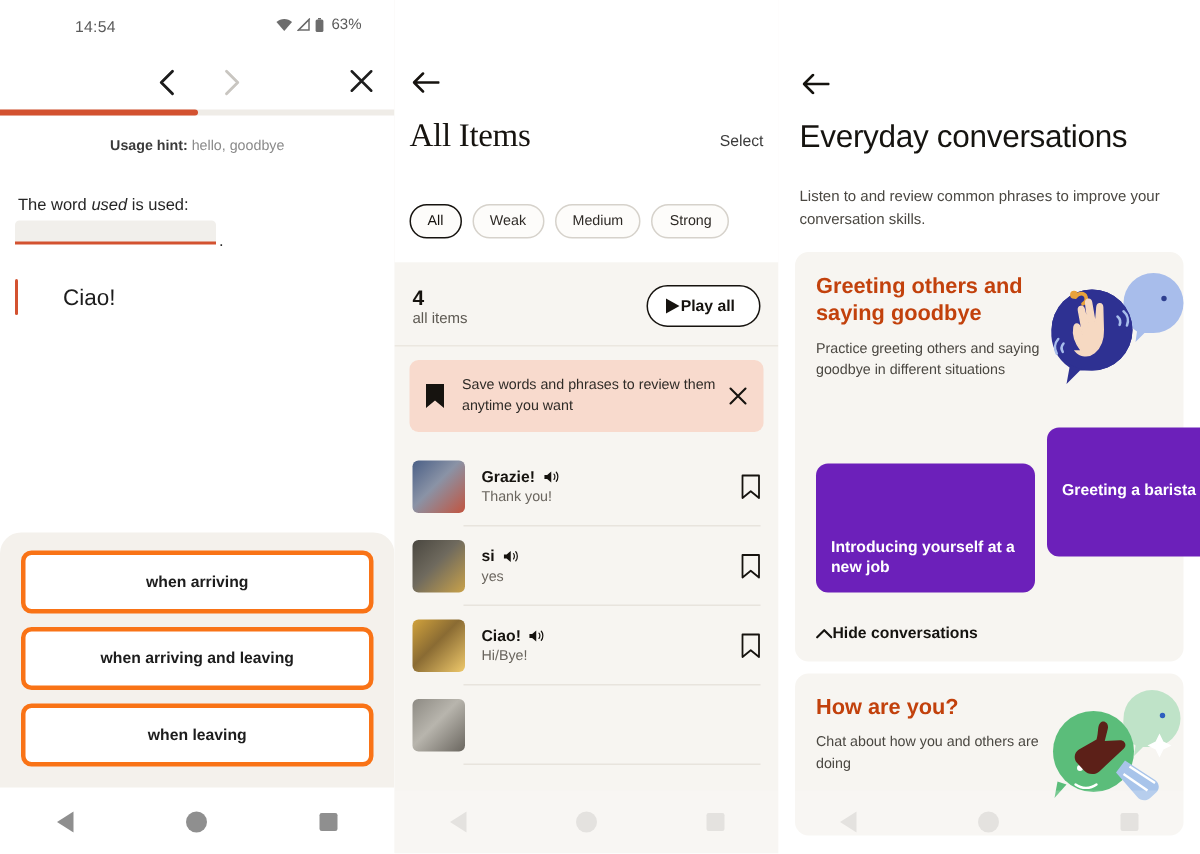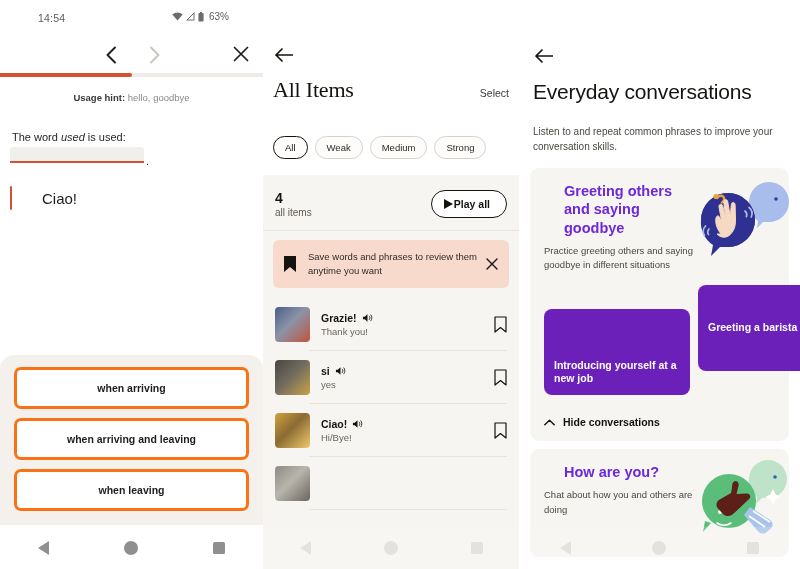--- a/index.html
+++ b/index.html
@@ -12,21 +12,21 @@
   #root { position: relative; width: 800px; height: 569px; background:#ffffff; }
 
   
   .panel { position: absolute; top: 0; height: 569px; overflow: hidden; background: #ffffff; }
   #panel-left   { left: 0;   width: 263px; }
   #panel-mid    { left: 263px; width: 256px; background:#f7f5f1; }
   #panel-right  { left: 519px; width: 281px; background:#ffffff; }
 
   
   .statusbar {
-    position: absolute; top: 0; left: 0; width: 100%; height: 30px;
+    position: absolute; top: 0; left: 12px; width: 100%; height: 30px;
     display: flex; align-items: center; color: #6d6d6d; font-size: 10.5px;
   }
   .status-time { position:absolute; left: 38px; top: 12px; font-size: 10.5px; color:#5a5a5a; letter-spacing:.2px;}
   .status-icons { position:absolute; right: 34px; top: 11px; display:flex; align-items:center; gap:3px; }
   .ico-wifi { width:11px; height:9px; position:relative; }
   .ico-wifi svg { display:block; }
   .ico-sig svg { display:block; }
   .ico-bat svg { display:block; }
   .status-batt-txt { font-size:10px; color:#5a5a5a; margin-left:2px; }
   .l-nav-prev { position:absolute; left:100px; top:44px; width:22px; height:22px; display:flex;align-items:center;justify-content:center; }
@@ -104,32 +104,32 @@
 
   
   .r-back { position:absolute; top:45px; left:14px; width:22px;height:22px; display:flex;align-items:center;justify-content:center;}
   .r-title { position:absolute; top:80px; left:14px; width:260px; font-family:Liberation Sans, sans-serif;
              font-size:21px; color:#15130f; font-weight:400; letter-spacing:-.2px; }
   .r-sub { position:absolute; top:124px; left:14px; width:248px; font-size:10px; line-height:1.5; color:#4a4741;}
 
   .r-card { position:absolute; left:11px; width:259px; background:#f7f5f1; border-radius:9px; }
   .r-card-1 { top:168px; height:273px; }
   .r-card-2 { top:449px; height:108px; }
-  .r-card-h { font-size:14.5px; font-weight:bold; color:#6d28d9; line-height:1.27;margin-left:20px; }
+  .r-card-h { font-size:14.5px; font-weight:bold; color:#c2410c; line-height:1.27; }
   .r-card-p { font-size:9.5px; line-height:1.5; color:#4a4741; margin-top:7px; }
   .r-card-inner { padding:14px 14px 0 14px; position:relative; }
   .r-card-txtcol { width:152px; }
   .r-illo { position:absolute; right:-2px; top:4px; width:104px; height:92px; }
 
   .r-tiles { position:absolute; left:14px; top:117px; display:flex; gap:8px; }
   .r-tile { width:146px; height:86px; border-radius:8px; display:flex; align-items:flex-end; padding:9px 10px; }
   .r-tile-2 { width:132px; align-items:center; }
   .r-tile-txt { font-size:10.5px; font-weight:bold; color:#ffffff; line-height:1.3; }
 
-  .r-hide { position:absolute; left:14px; bottom:13px; display:flex; align-items:center; gap:8px;
+  .r-hide { position:absolute; left:14px; bottom:13px; display:flex; align-items:center; 
             font-size:10.5px; font-weight:bold; color:#15130f;}
   .chev-up { width:11px; height:7px; }
 </style>
 </head>
 <body>
 
 <div id="root">
 
   <div class="panel" id="panel-left">
 
@@ -335,21 +335,21 @@
 
   <div class="panel" id="panel-right">
 
     <div class="r-back">
       <svg width="18" height="14" viewBox="0 0 18 14">
           <path d="M7 1 1 7l6 6M1 7h16.5" fill="none" stroke="#15130f" stroke-width="1.7" stroke-linecap="round" stroke-linejoin="round"></path>
         </svg>
     </div>
 
     <div class="r-title">Everyday conversations</div>
-    <div class="r-sub">Listen to and repeat common phrases to improve your conversation skills.</div>
+    <div class="r-sub">Listen to and review common phrases to improve your conversation skills.</div>
 
     <div class="r-card r-card-1">
       <div class="r-card-inner">
         <div class="r-card-txtcol">
           <div class="r-card-h">Greeting others and saying goodbye</div>
           <div class="r-card-p">Practice greeting others and saying goodbye in different situations</div>
         </div>
         <div class="r-illo">
           <svg width="104" height="92" viewBox="0 0 104 92">
             <path d="M62 30a20 20 0 1 1 40 0 20 20 0 0 1-20 20h-6l-6 6 1-7a20 20 0 0 1-9-19z" fill="#a8bdeb"></path>

